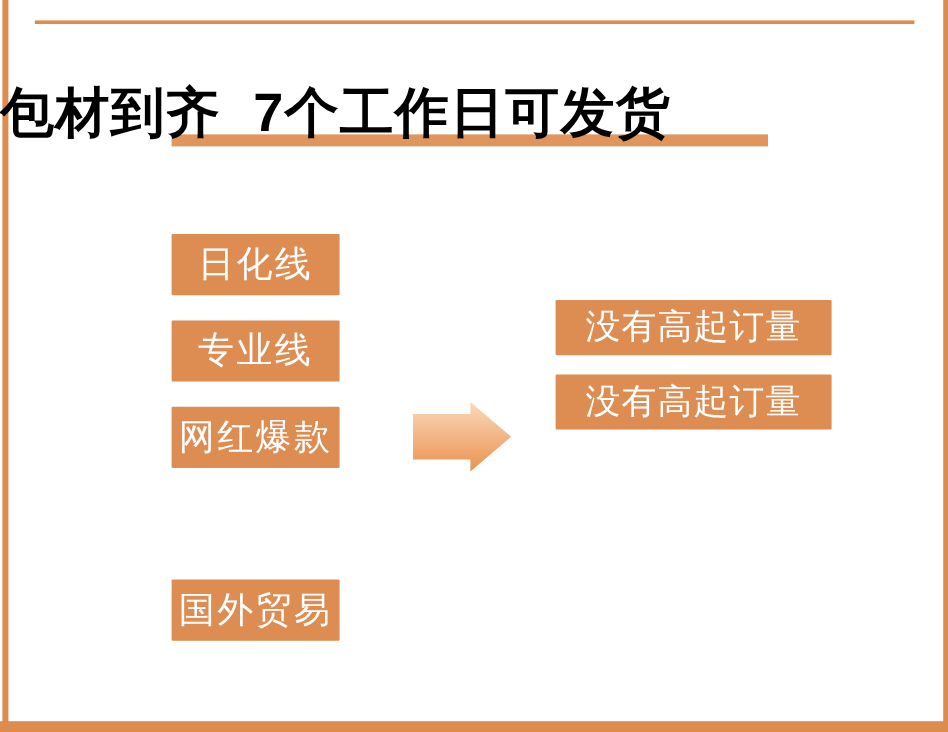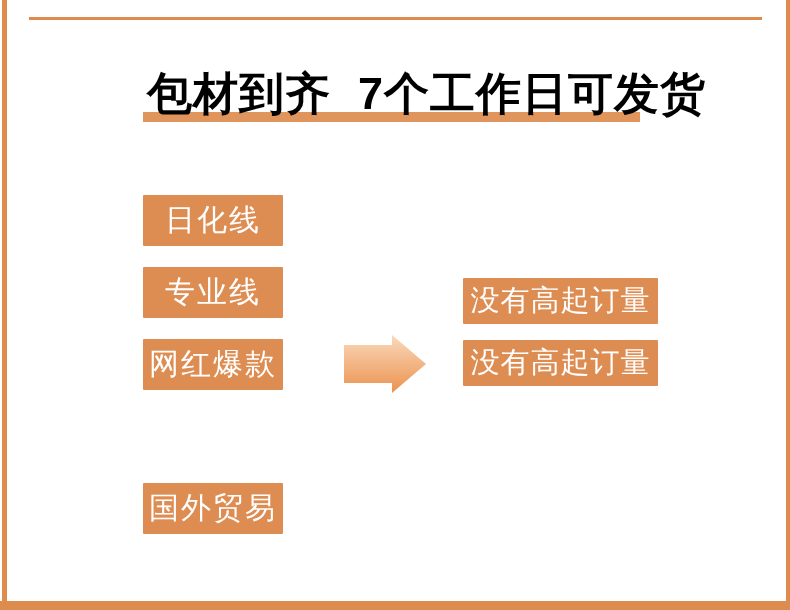--- a/index.html
+++ b/index.html
@@ -26,39 +26,39 @@
   .border-right{position:absolute;left:786px;top:0;width:4px;height:610px;background:var(--border);}
   .top-line{position:absolute;left:29px;top:17px;width:733px;height:3px;background:var(--border);}
   .bottom-bar{position:absolute;left:0;top:601px;width:790px;height:9px;background:var(--border);}
   
   .title-underline{
     position:absolute;left:143px;top:112px;width:497px;height:10px;
     background:var(--underline);z-index:1;
   }
   .title{
     position:absolute;left:0;top:71px;width:706px;
-    text-align:right;
+    text-align:left;
     font-size:45px;font-weight:bold;color:var(--title-color);
     letter-spacing:1px;
     white-space:pre;
     z-index:2;
     line-height:1;
   }
   
   .pill{
     position:absolute;
     display:flex;align-items:center;justify-content:center;
     background:var(--accent);
     color:var(--pill-text);
     border-radius:1px;
     z-index:2;
   }
   .pill.left{left:143px;width:140px;height:51px;font-size:30px;letter-spacing:2px;}
   .pill.right{left:463px;height:46px;font-size:29px;letter-spacing:1px;}
-  .pill.w6{width:195px;margin-top:28px;}
+  .pill.w6{width:230px;}
   .pill.w4{width:162px;}
   
   .arrow{position:absolute;left:344px;top:335px;width:82px;height:58px;z-index:2;}
 </style>
 </head>
 <body>
 
 <div class="page">
 
   <div class="border-left"></div>

